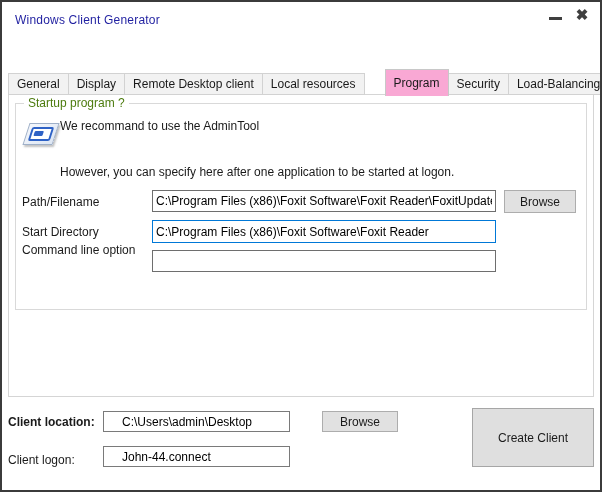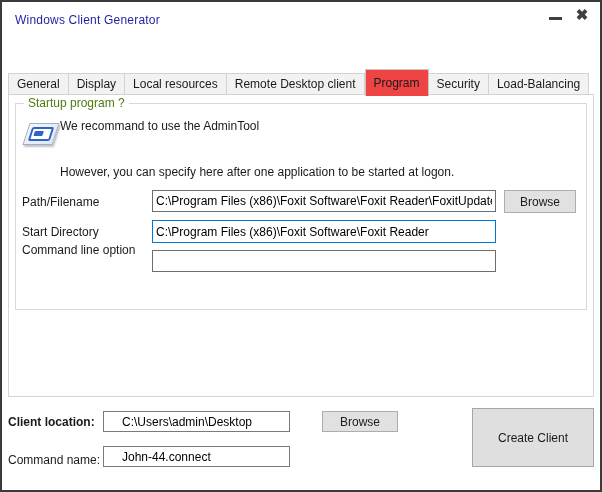--- a/index.html
+++ b/index.html
@@ -32,23 +32,23 @@
     position:absolute; left:6px; top:66px; height:27px;
     display:flex; align-items:flex-end; z-index:2;
   }
   .tab {
     background:#f2f2f2; border:1px solid #d2d2d2; border-left:none;
     padding:3px 8px 8px 8px; height:22px; white-space:nowrap;
     color:#1a1a1a; cursor:pointer;
   }
   .tab:first-child { border-left:1px solid #d2d2d2; }
   .tab.active {
-    background:#ef4444; height:27px; padding-top:6px;
+    background:#f9a8d4; height:27px; padding-top:6px;
     border:1px solid #c8c8c8; border-bottom:none;
-    margin-bottom:-1px; position:relative; z-index:3;
+    margin-bottom:-1px; position:relative; z-index:3;margin-left:20px;
   }
   .tab.active + .tab { border-left:none; }
 
   
   .tabpage {
     position:absolute; left:6px; top:92px; width:586px; height:303px;
     background:#fff; border:1px solid #d5d5d5;
   }
 
   .groupbox {
@@ -133,22 +133,22 @@
 
   <div class="title">Windows Client Generator</div>
   <div class="min-btn">
     <div class="min-bar"></div>
   </div>
   <div class="close-btn">✖</div>
 
   <div class="tabs">
     <div class="tab">General</div>
     <div class="tab">Display</div>
+    <div class="tab">Remote Desktop client</div>
     <div class="tab">Local resources</div>
-    <div class="tab">Remote Desktop client</div>
     <div class="tab active">Program</div>
     <div class="tab">Security</div>
     <div class="tab">Load-Balancing</div>
   </div>
 
   <div class="tabpage">
 
     <div class="groupbox">
       <span class="groupbox-title">Startup program ?</span>
 
@@ -173,18 +173,18 @@
       <div class="field-label lbl-cmd">Command line option</div>
       <input class="txt txt-cmd" type="text" value="" style="">
     </div>
 
   </div>
 
   <div class="ft-label lbl-loc">Client location:</div>
   <input class="ft-txt txt-loc" type="text" value="C:\Users\admin\Desktop" style="">
   <button class="btn btn-browse-bottom">Browse</button>
 
-  <div class="ft-label lbl-name">Command name:</div>
+  <div class="ft-label lbl-name">Client logon:</div>
   <input class="ft-txt txt-name" type="text" value="John-44.connect" style="">
 
   <button class="btn btn-create">Create Client</button>
 
 </div>
 
 </body></html>

